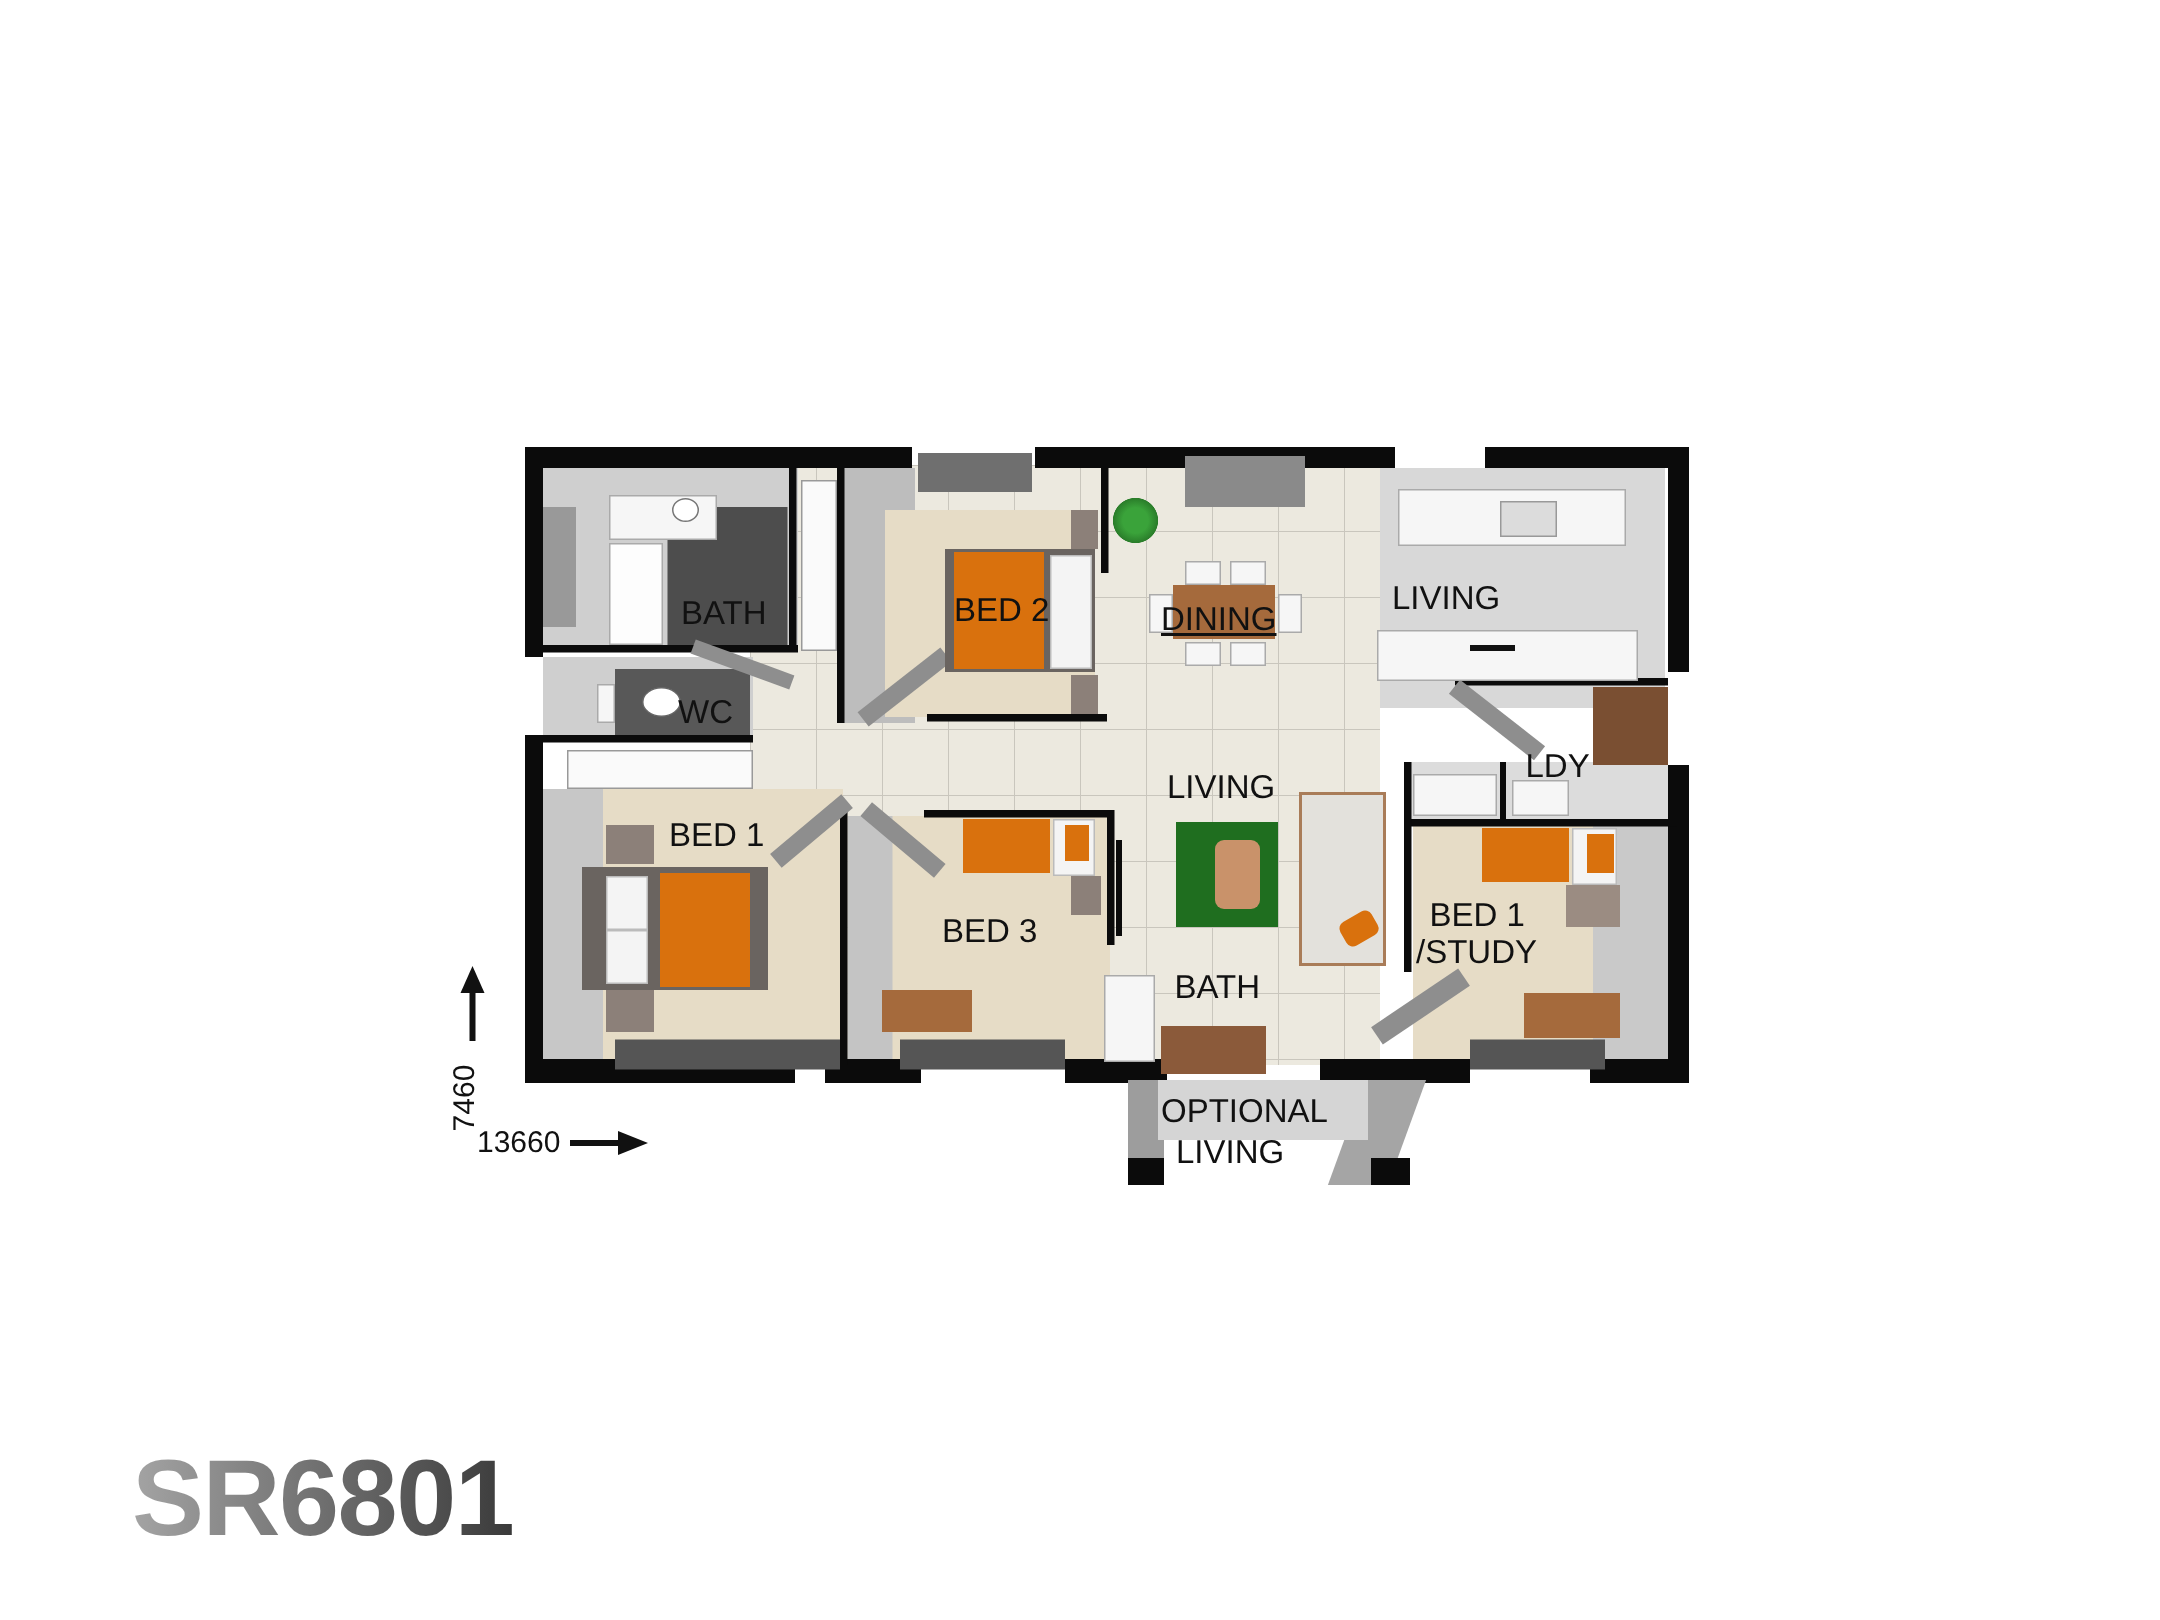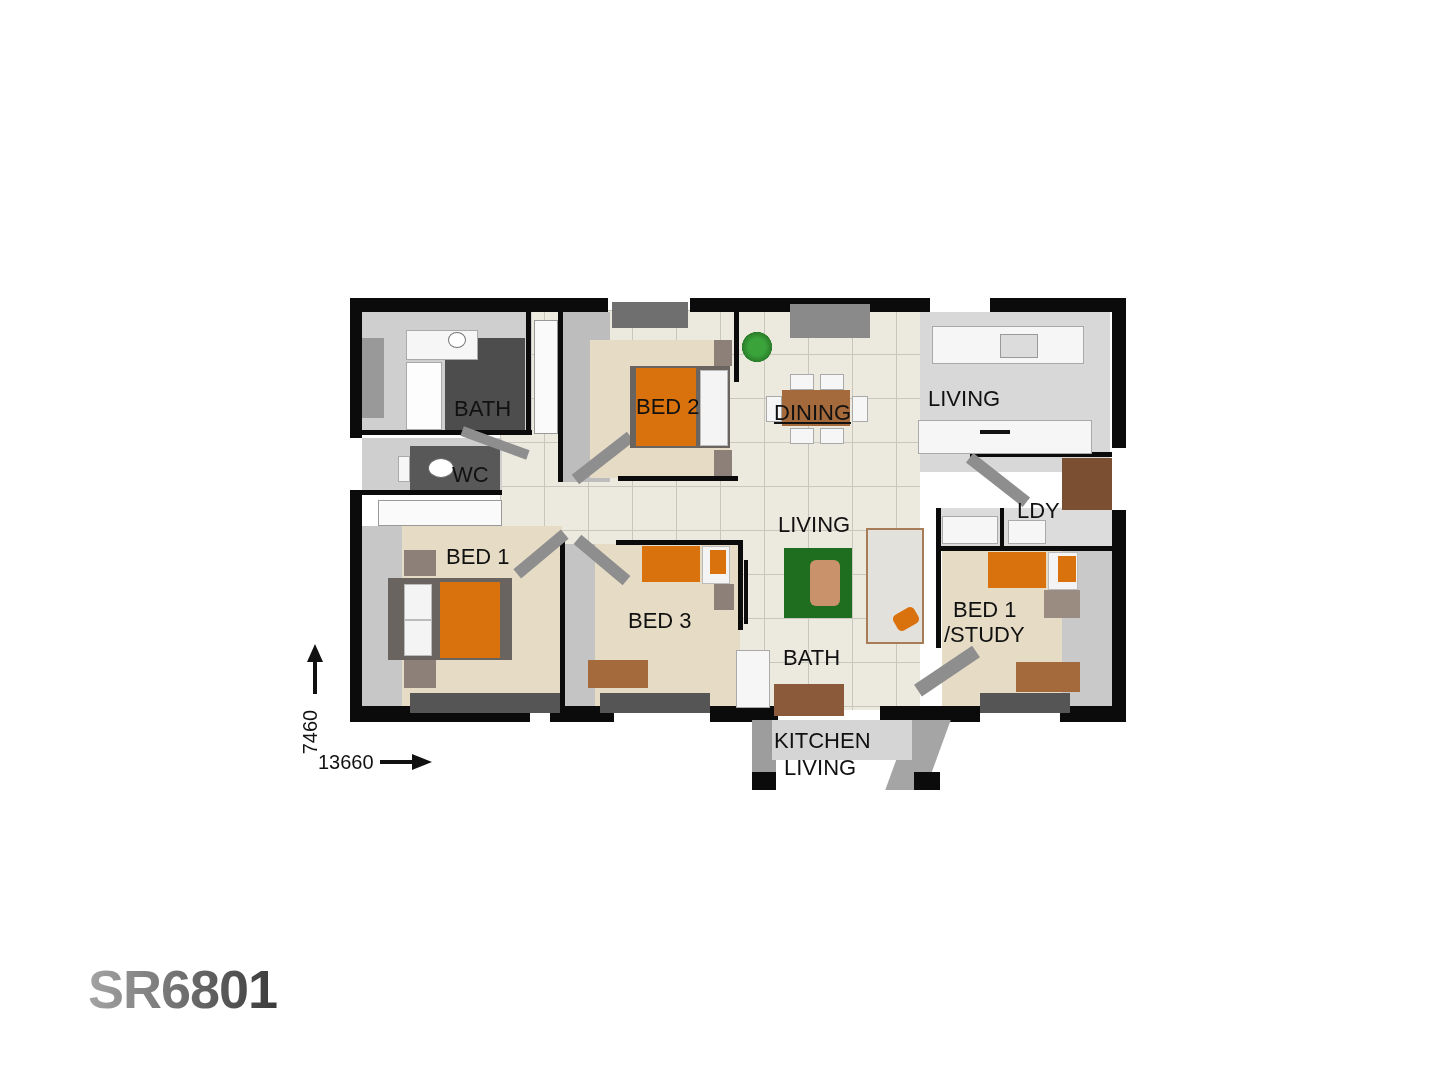--- a/index.html
+++ b/index.html
@@ -16,21 +16,21 @@
   .bed-orange{position:absolute;background:#d9710d;}
   .pillow{position:absolute;background:#f4f4f4;border:1px solid #bbb;}
   .frame{position:absolute;background:#6a6460;}
   .nightstand{position:absolute;background:#8c8079;}
   .desk{position:absolute;background:#a56a3c;}
   .door{position:absolute;background:#8e8e8e;}
   .counter{position:absolute;background:#f6f6f6;border:1px solid #aaa;}
   .wardrobe{position:absolute;background:#fafafa;border:1px solid #999;}
   .window{position:absolute;background:#6f6f6f;}
   .arrow-line{position:absolute;background:#111;}
-  .title{position:absolute;left:88px;top:958px;font-size:54px;font-weight:bold;
+  .title{position:absolute;left:88px;top:958px;font-size:72px;font-weight:bold;
     background:linear-gradient(90deg,#a4a4a4,#3a3a3a);-webkit-background-clip:text;background-clip:text;color:transparent;letter-spacing:-1px;}
 </style>
 </head>
 <body>
 
 <div class="abs" style="left:350px;top:298px;width:776px;height:424px;">
 
   <div class="floor-tile" style="left:150px;top:12px;width:420px;height:400px;"></div>
   <div class="grey-floor" style="left:12px;top:14px;width:170px;height:122px;"></div>
   <div class="dark-floor" style="left:95px;top:40px;width:80px;height:92px;background:#4d4d4d;"></div>
@@ -162,21 +162,21 @@
   <div class="label" style="left:594px;top:326px;">/STUDY</div>
   <div class="label" style="left:433px;top:349px;">BATH</div>
 </div>
 
 <div class="abs" style="left:752px;top:720px;width:190px;height:72px;">
   <div class="abs" style="left:0;top:0;width:24px;height:70px;background:#9d9d9d;"></div>
   <div class="abs" style="left:0;top:52px;width:24px;height:18px;background:#0b0b0b;"></div>
   <div class="abs" style="left:146px;top:0;width:40px;height:70px;background:#a5a5a5;transform:skewX(-20deg);"></div>
   <div class="abs" style="left:162px;top:52px;width:26px;height:18px;background:#0b0b0b;"></div>
   <div class="abs" style="left:20px;top:0;width:140px;height:40px;background:#d5d5d5;"></div>
-  <div class="label" style="left:22px;top:10px;">KITCHEN</div>
+  <div class="label" style="left:22px;top:10px;">OPTIONAL</div>
   <div class="label" style="left:32px;top:37px;">LIVING</div>
 </div>
 
 <div class="abs" style="left:300px;top:640px;width:30px;height:120px;">
   <div class="abs" style="left:7px;top:4px;width:0;height:0;border-left:8px solid transparent;border-right:8px solid transparent;border-bottom:18px solid #111;"></div>
   <div class="arrow-line" style="left:13px;top:20px;width:4px;height:34px;"></div>
   <div class="abs" style="left:-12px;top:82px;font-size:20px;color:#111;transform:rotate(-90deg);transform-origin:center;line-height:1;">7460</div>
 </div>
 
 <div class="abs" style="left:318px;top:750px;width:120px;height:28px;text-decoration:underline;">

